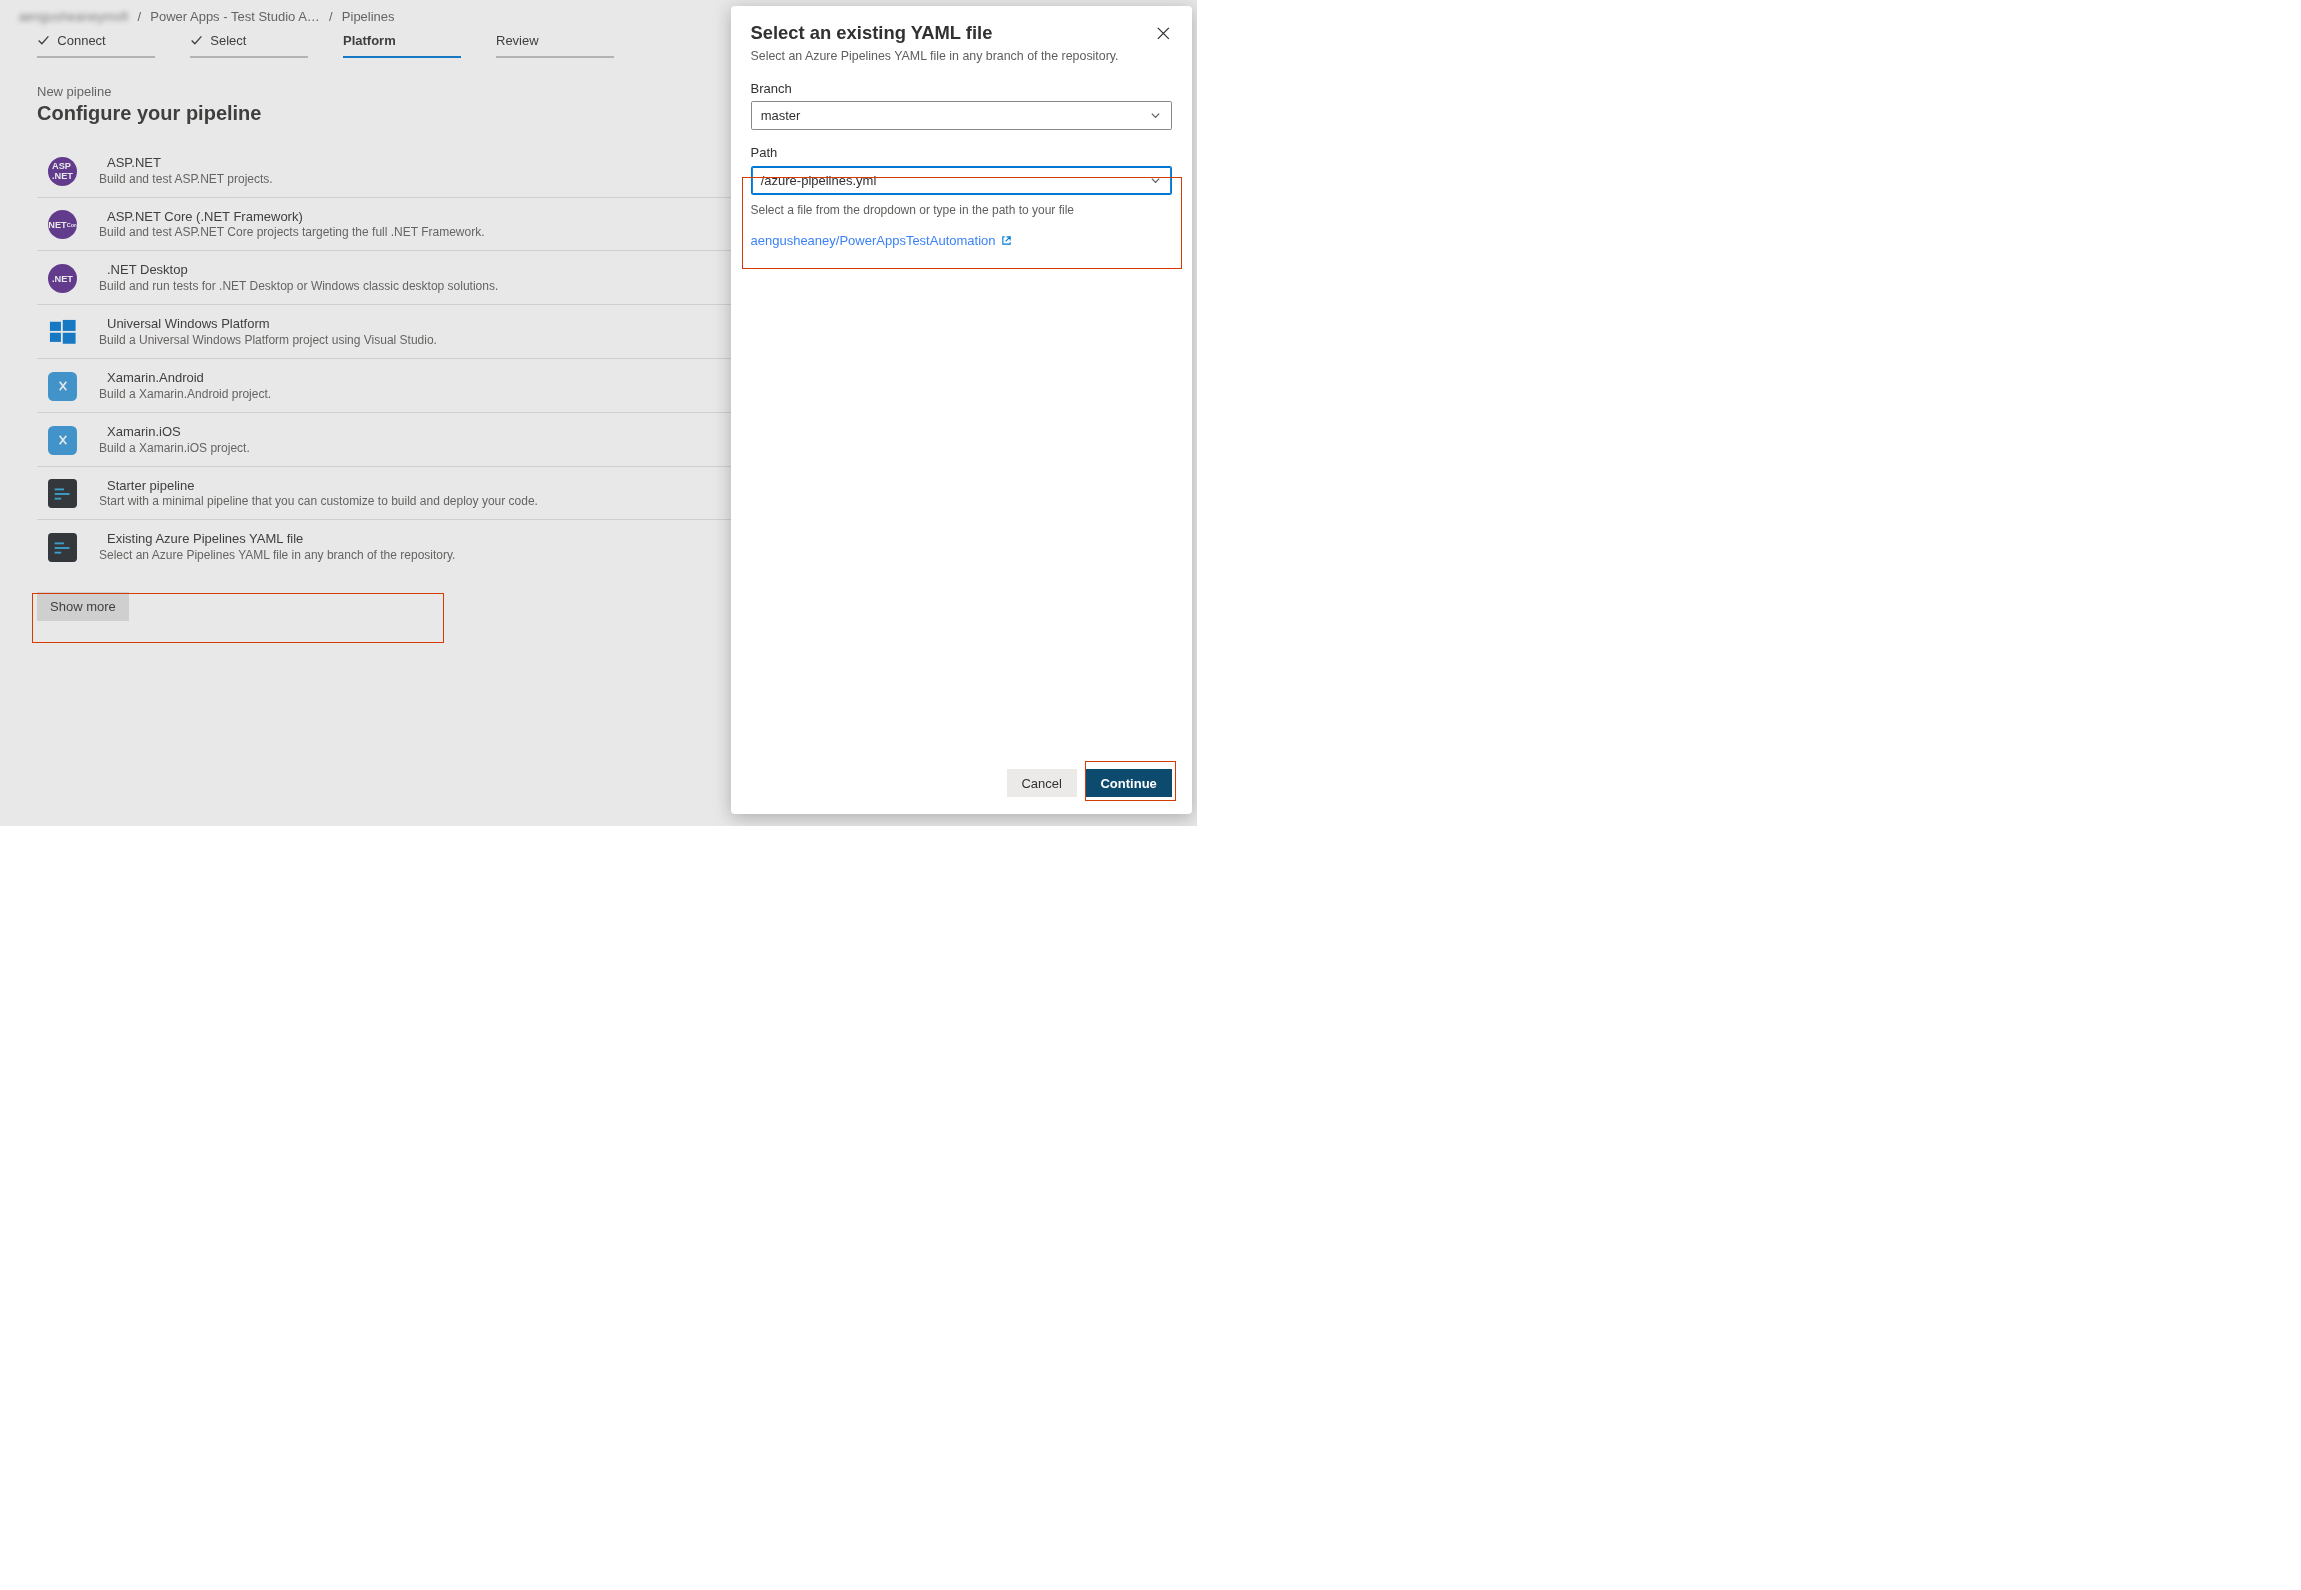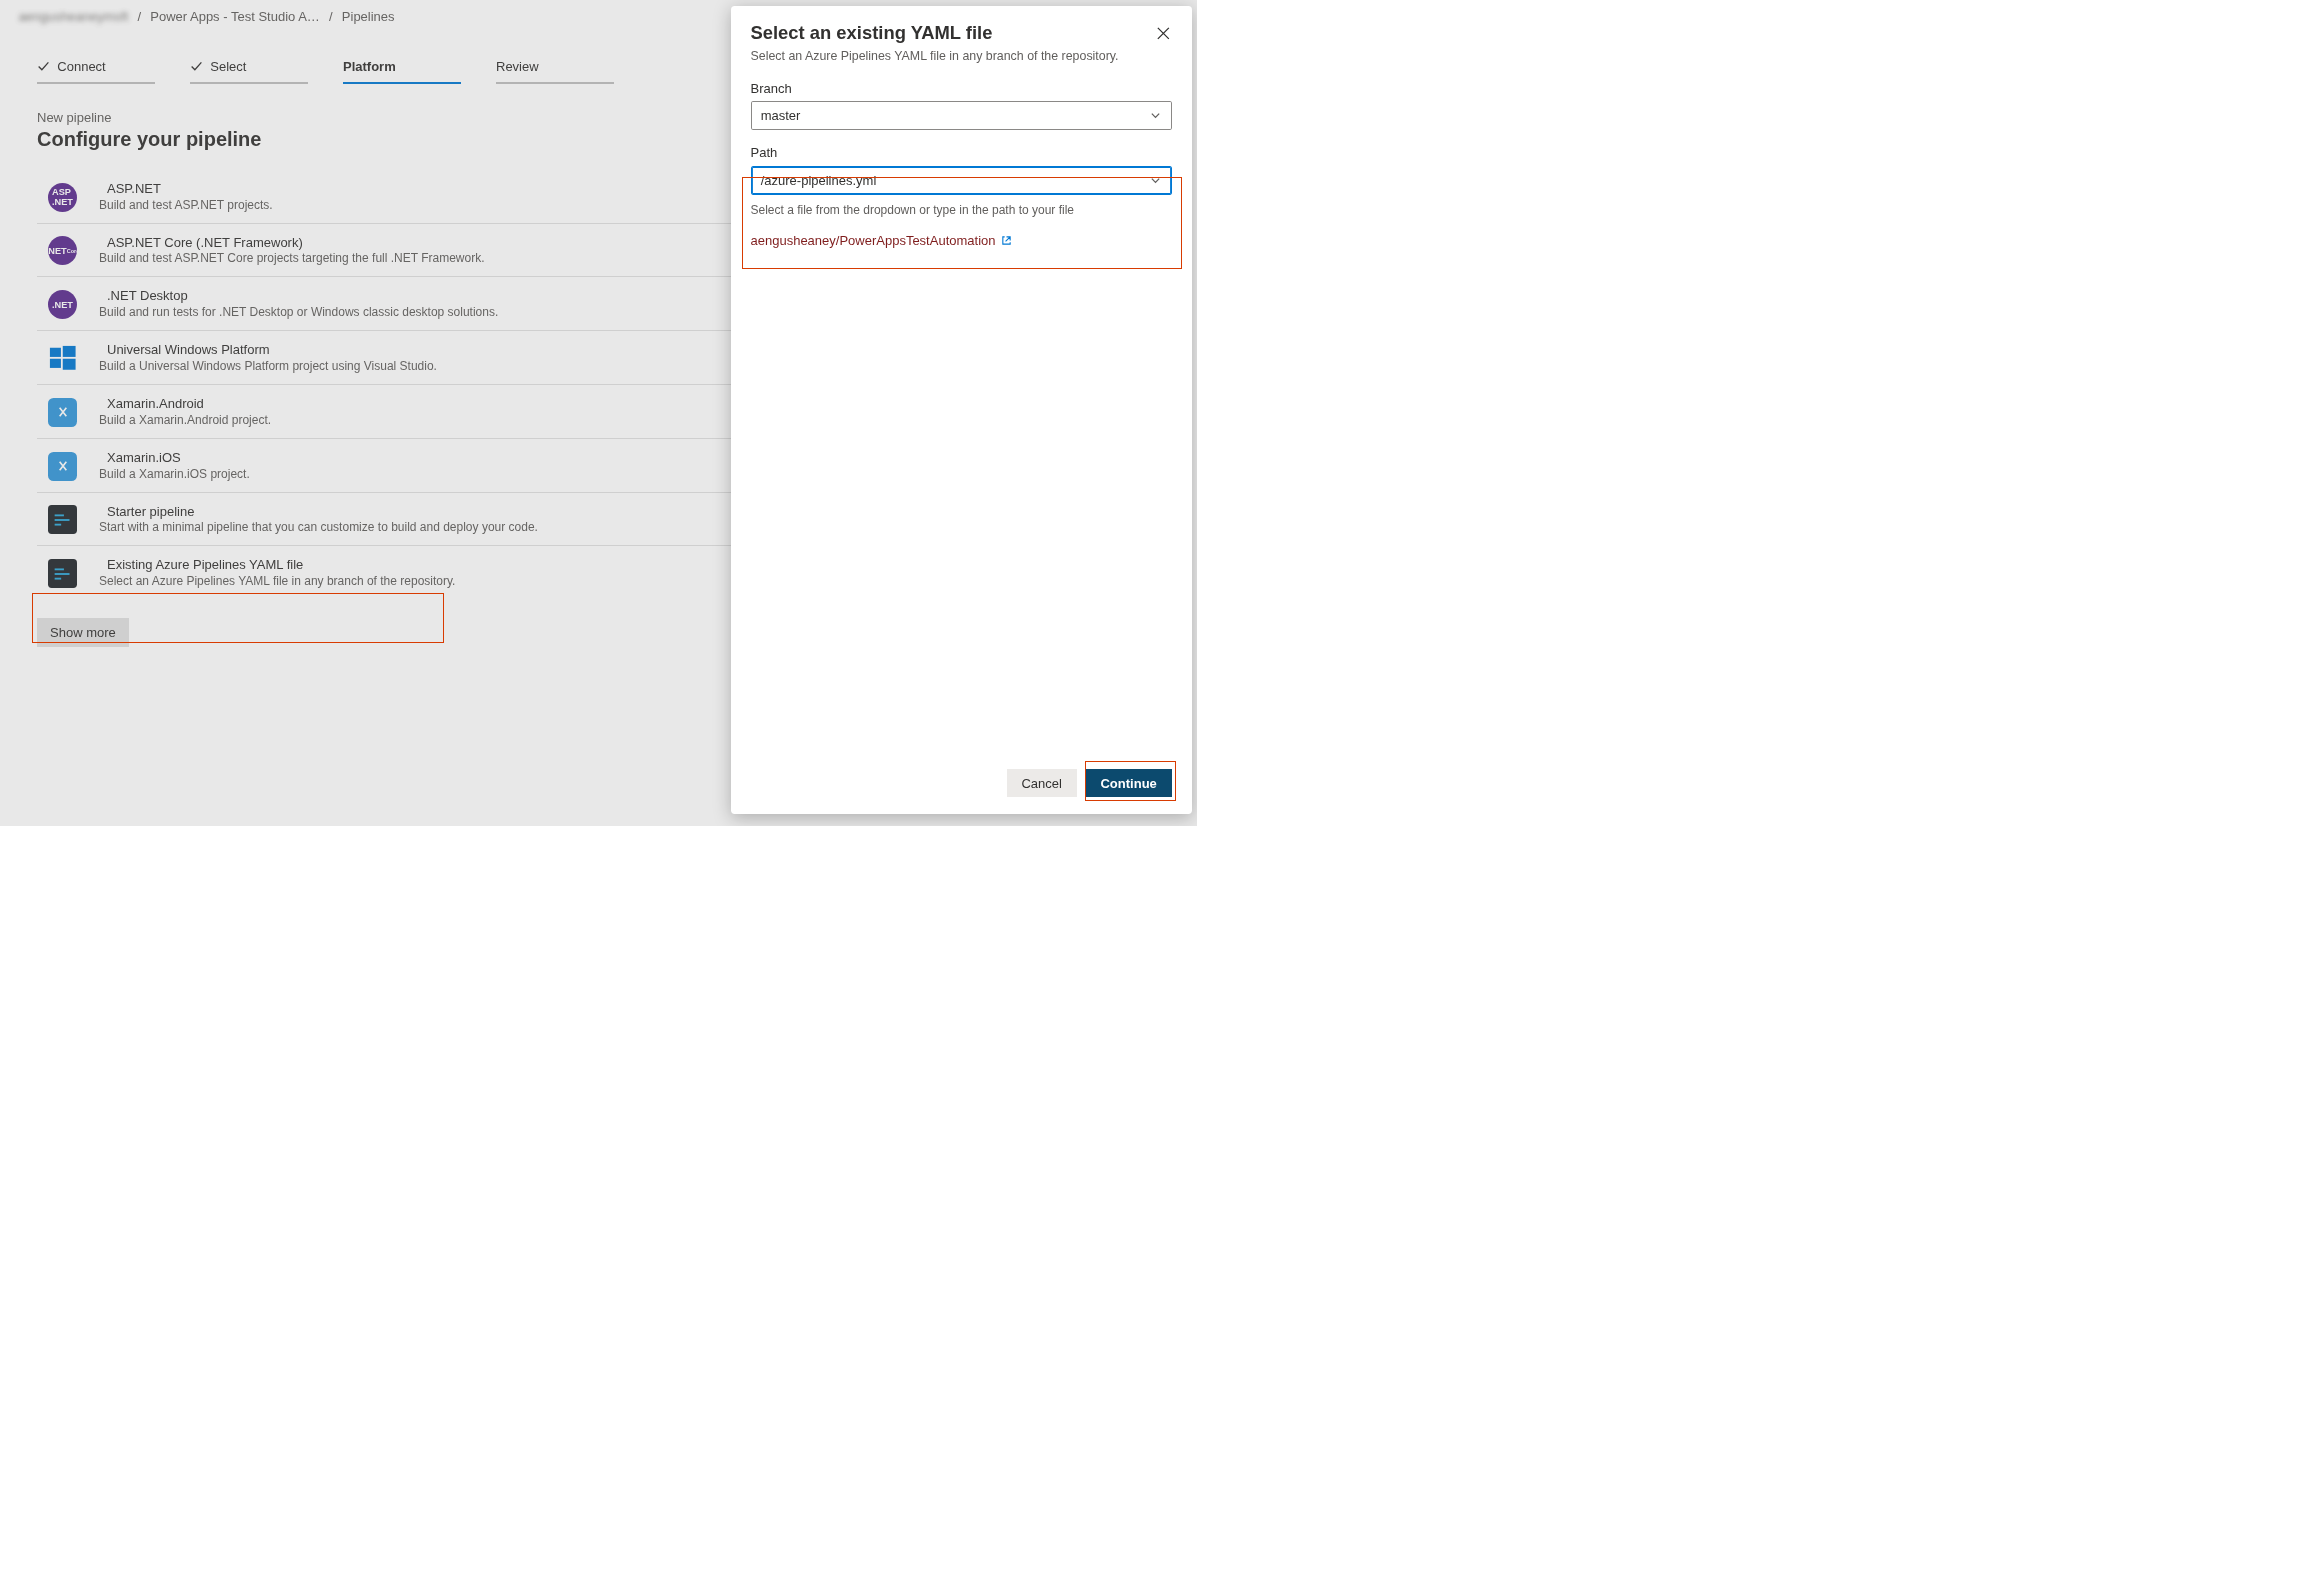--- a/index.html
+++ b/index.html
@@ -40,21 +40,21 @@
     color: #605e5c;
   }
   .breadcrumb .crumb { color: #605e5c; }
   .breadcrumb .crumb-blur { filter: blur(2.8px); opacity:0.8;}
   .breadcrumb .sep { color: #605e5c; }
   
   .stepper {
     display: flex;
     gap: 35px;
     padding: 0 37px 0 37px;
-    margin-top: 28px;
+    margin-top: 2px;
   }
   .step {
     display: flex;
     align-items: center;
     gap: 7.3px;
     padding-bottom: 7.3px;
     border-bottom: 2.8px solid #bfbfbf;
     width: 118px;
     font-size: 13px;
     color: #323130;
@@ -166,21 +166,21 @@
     display:flex;
     justify-content:space-between;
     align-items:center;
     background:#fff;
     cursor:pointer;
     height:29px;
   }
   .select-box.focused { border-color:#0078d4; box-shadow: inset 0 0 0 0.9px #0078d4;}
   .field-help { font-size:12px; color:#605e5c; margin-top:8px;}
   .repo-link { 
-    color:#7f1d1d; font-size:13px; margin-top:16.5px;
+    color:#3b82f6; font-size:13px; margin-top:16.5px;
     display:flex; align-items:center; gap:5.5px; cursor:pointer;
   }
   .panel-footer {
     margin-top:auto;
     display:flex; justify-content:flex-end; gap:9.2px;
     padding-top:11px;
   }
   .btn { padding: 6.4px 14.7px; font-size:13px; border:none; cursor:pointer;}
   .btn-secondary { background:#eceae8; color:#323130;}
   .btn-primary { background:#0c4a6e; color:#fff; font-weight:600;}

